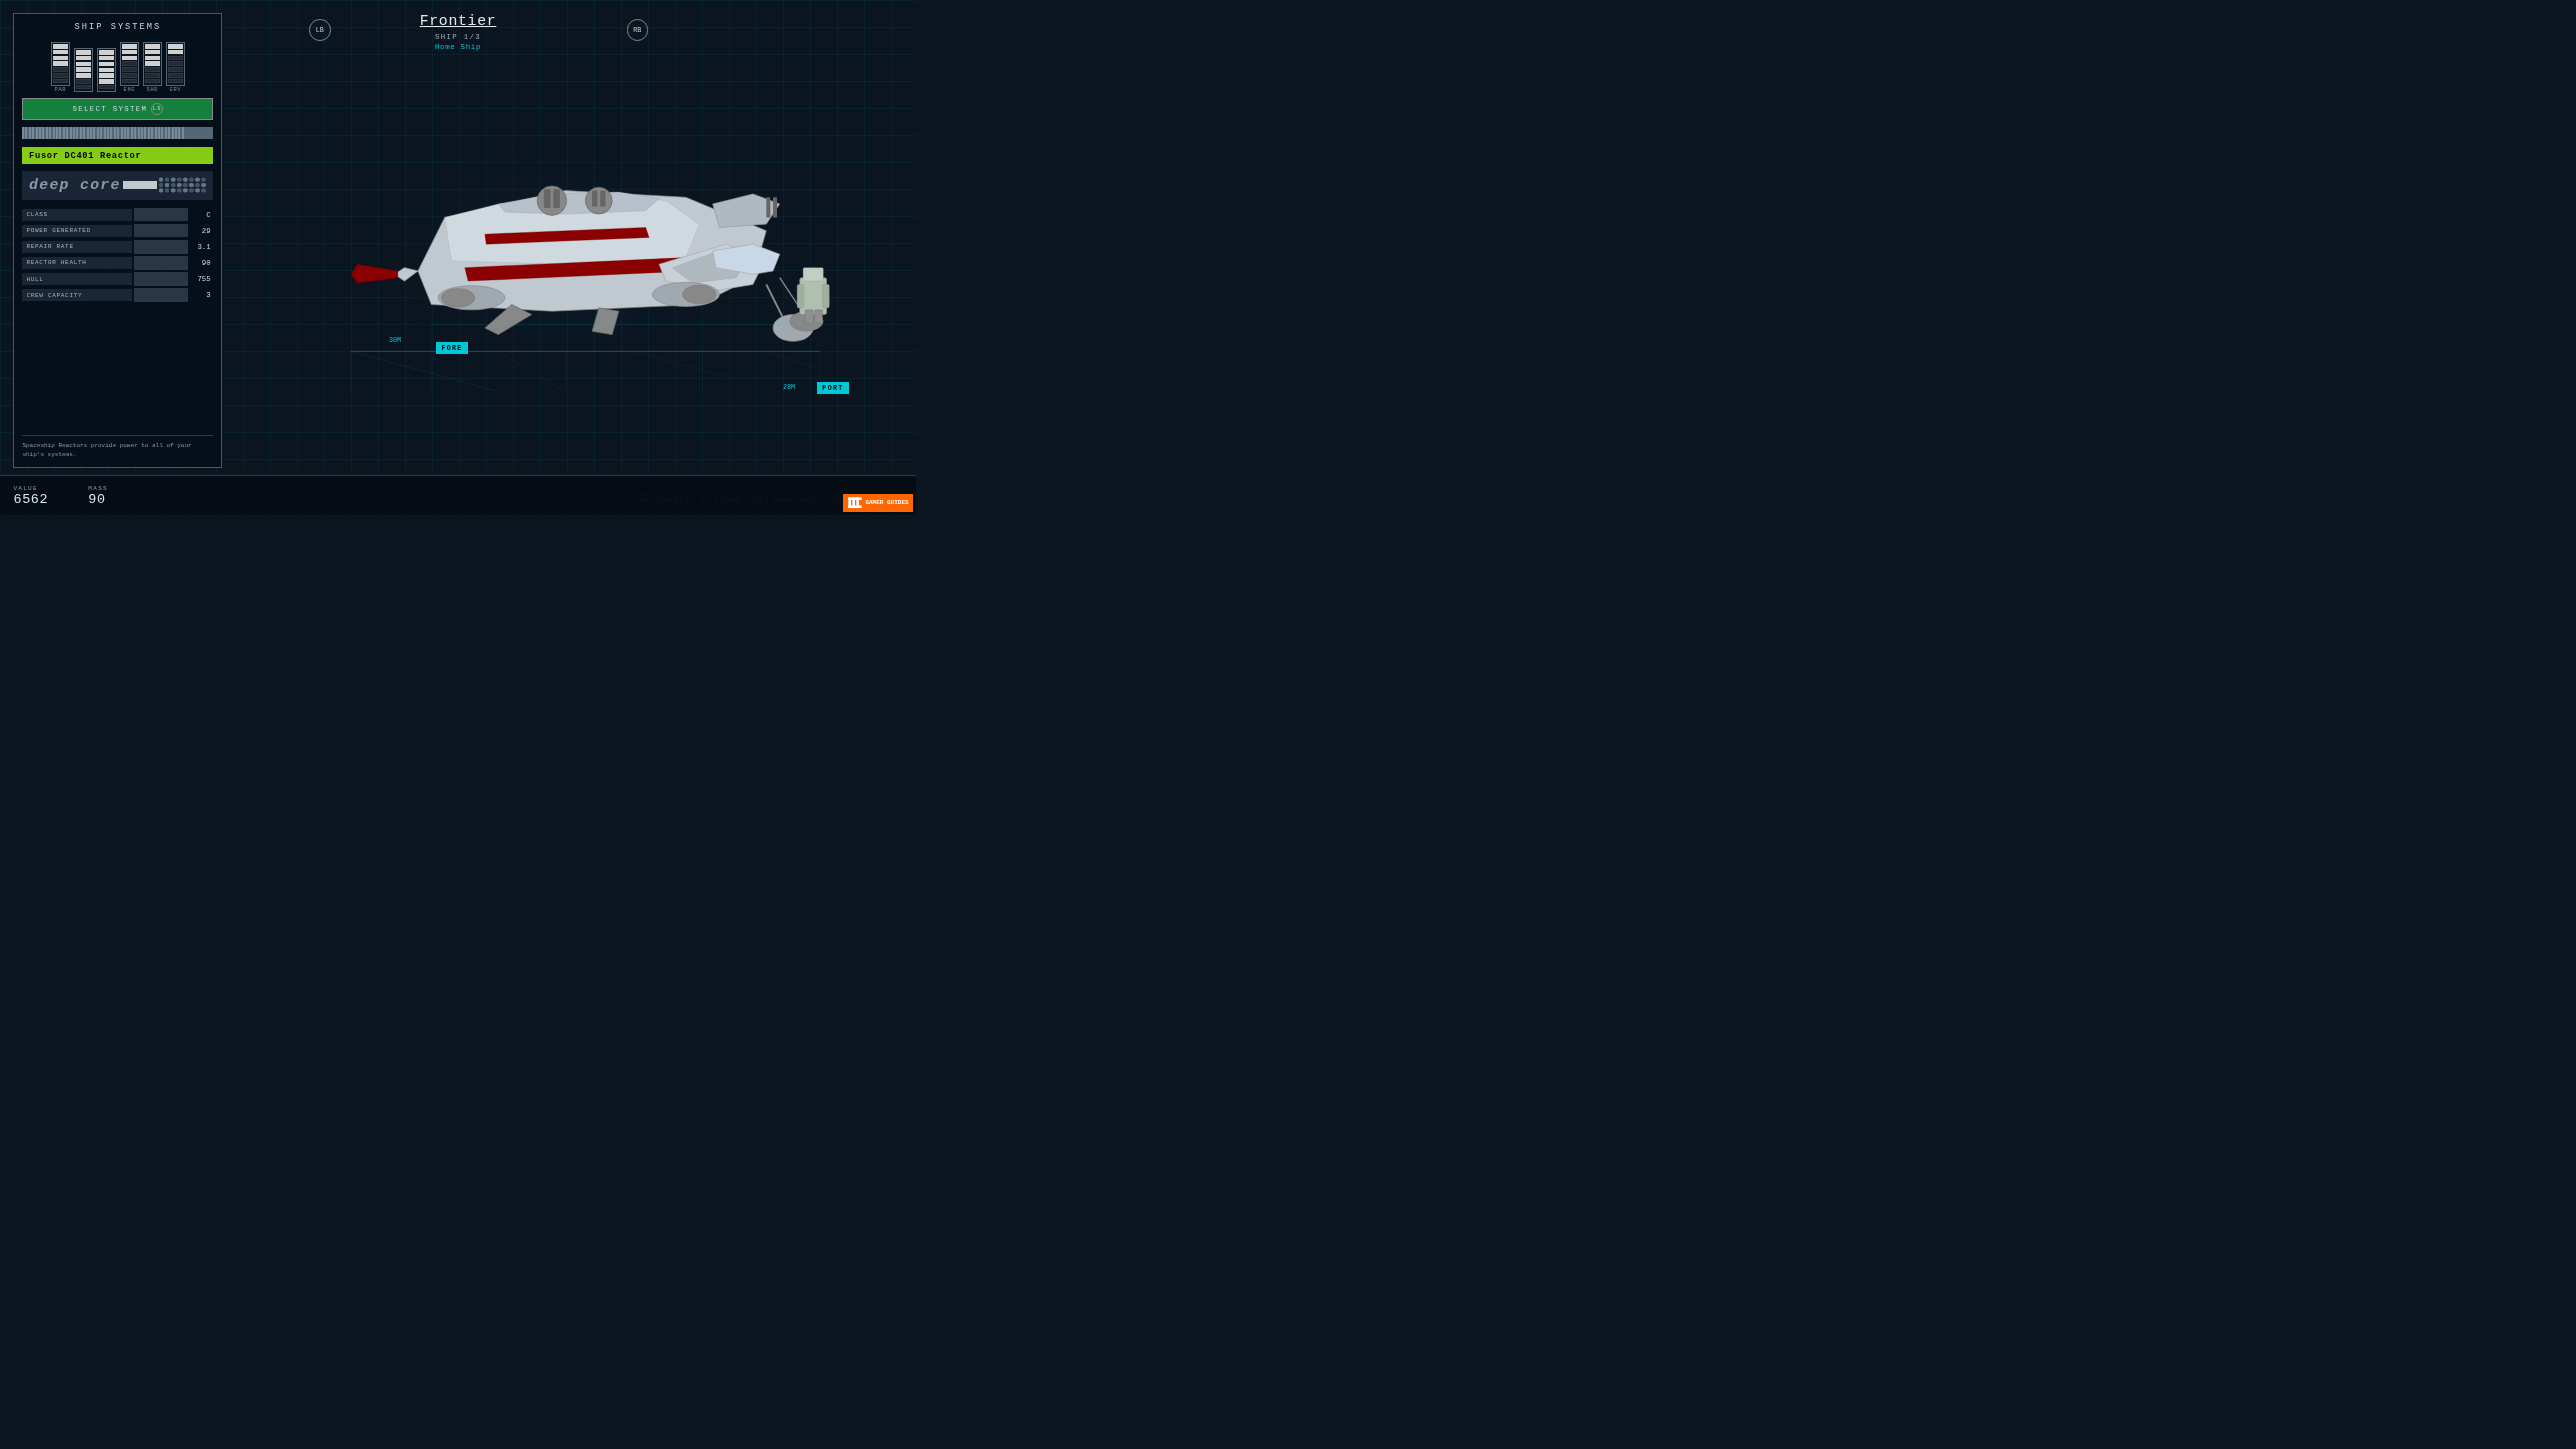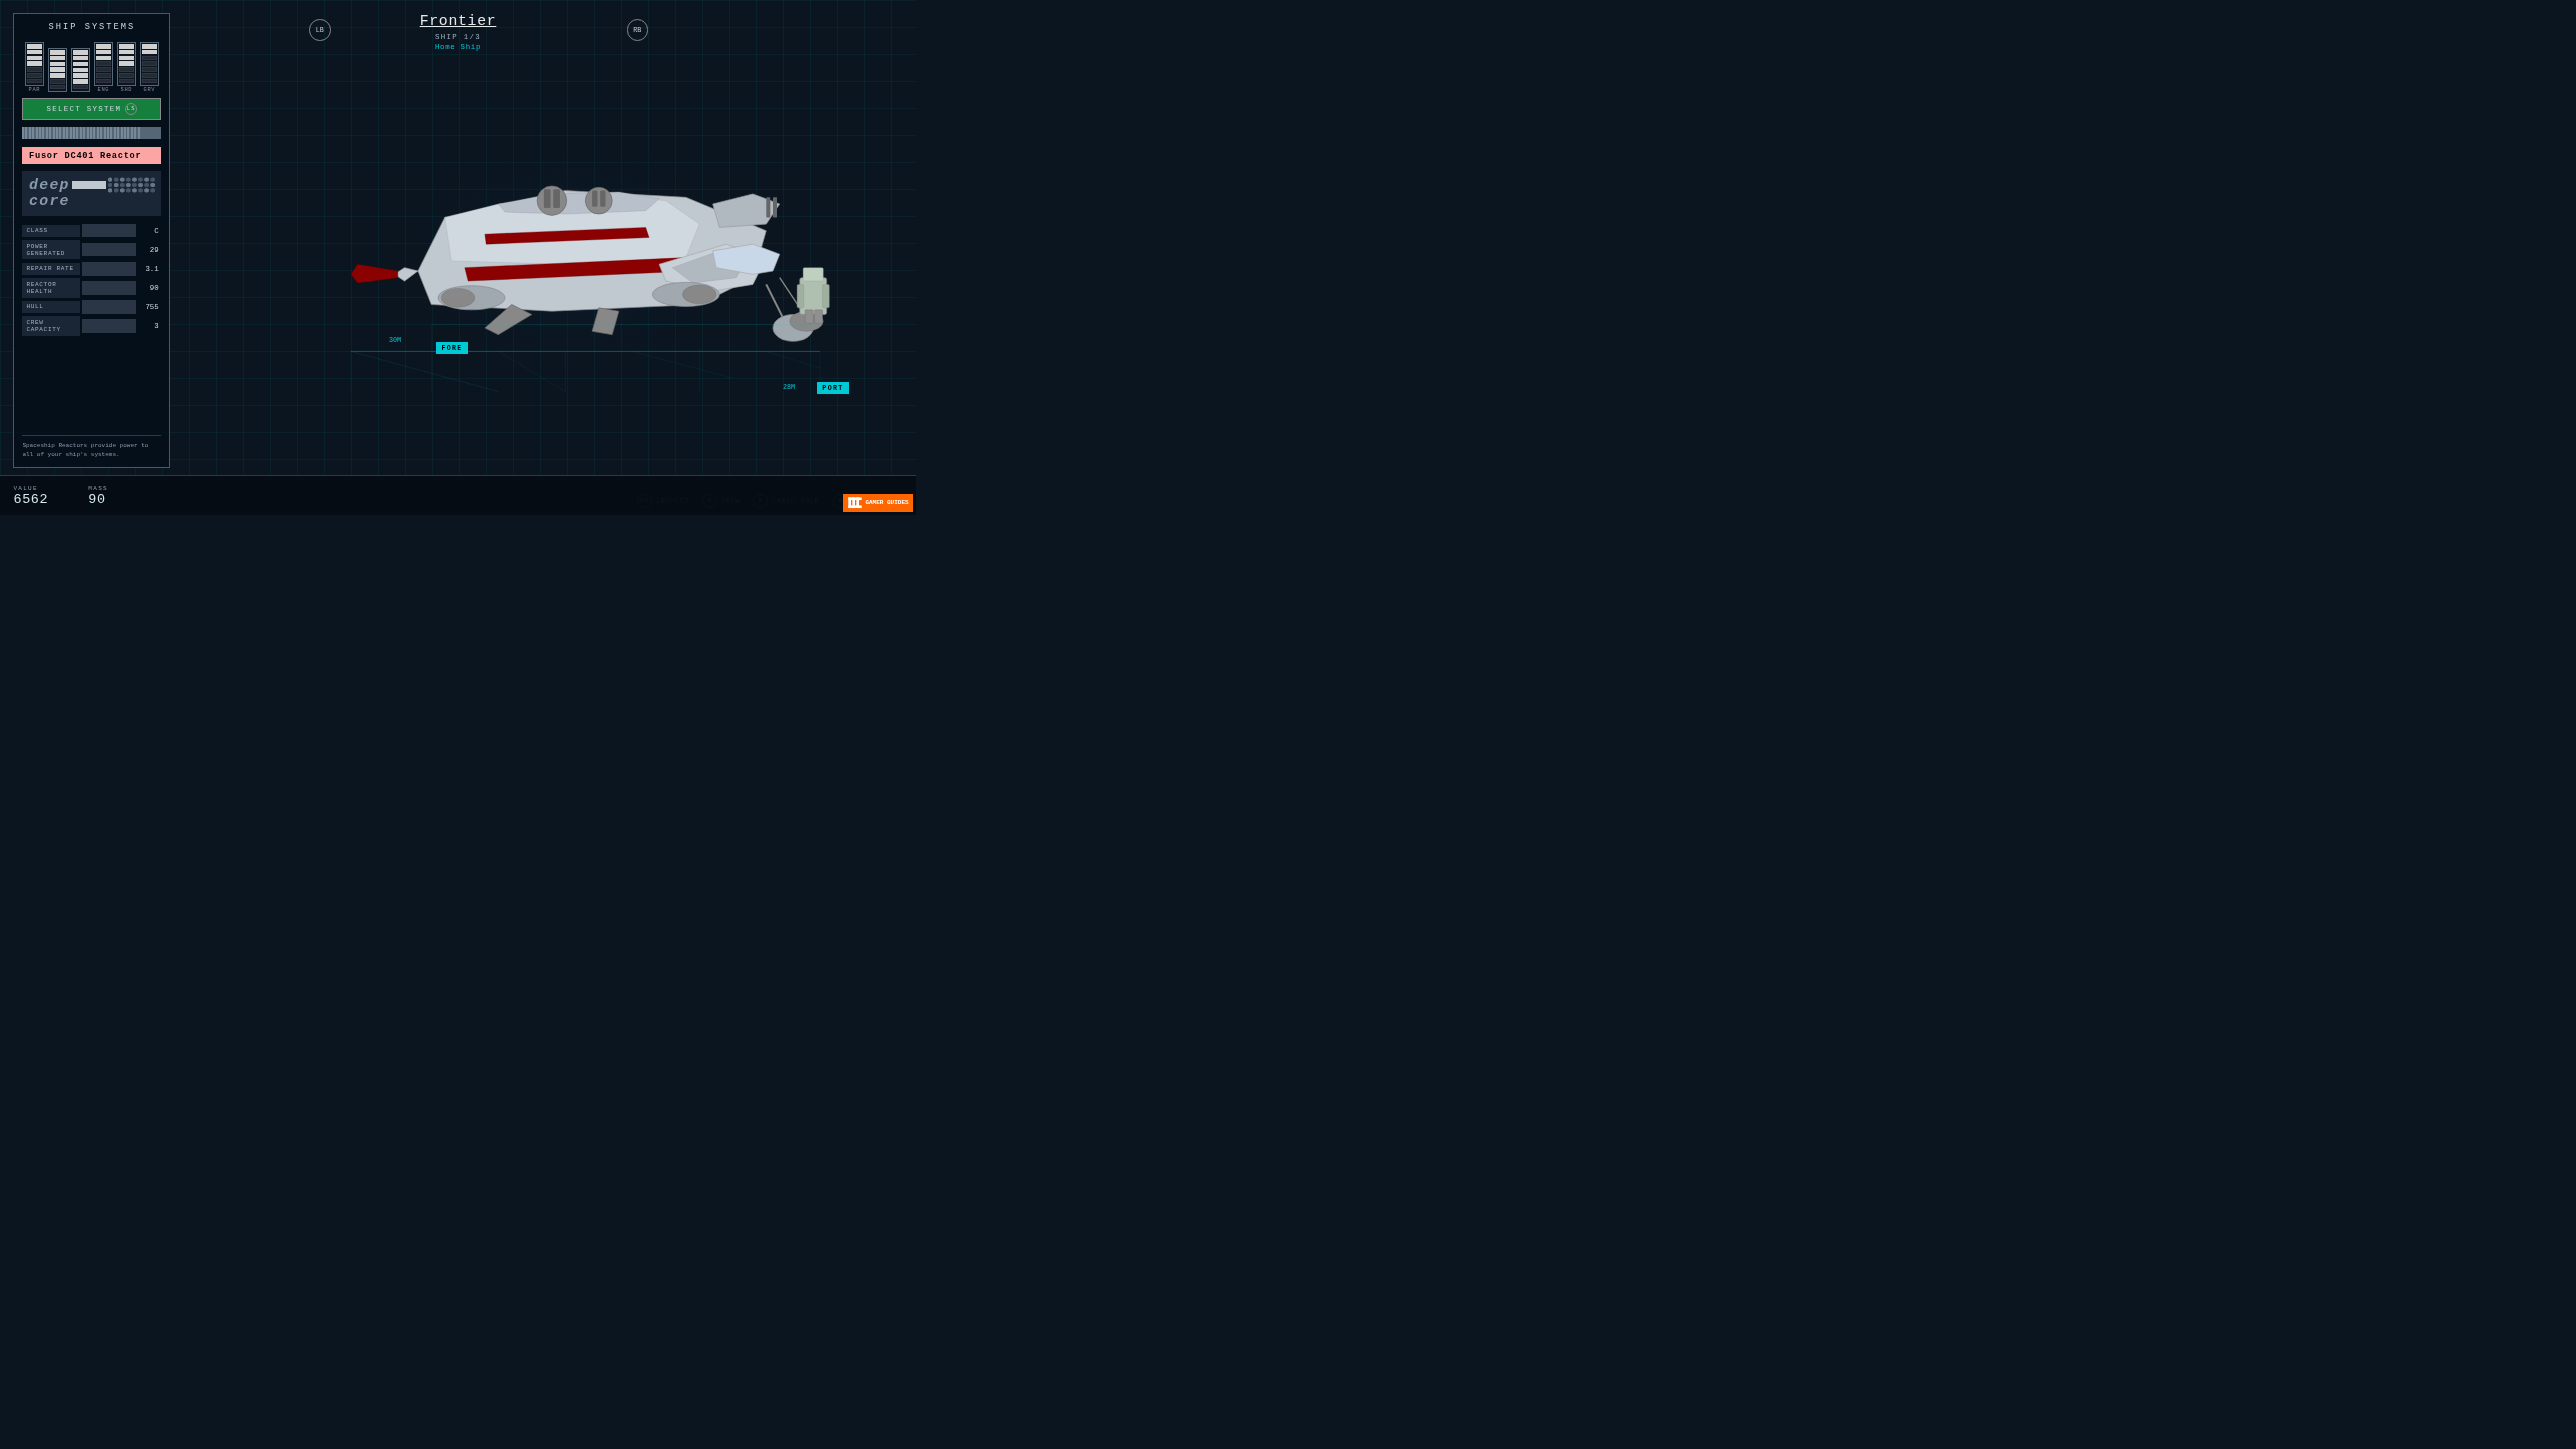--- a/index.html
+++ b/index.html
@@ -88,21 +88,21 @@
     }
 
     .nav-btn-lb { left: 309px; }
     .nav-btn-rb { right: 268px; }
 
     
     .left-panel {
       position: absolute;
       left: 13.4px;
       top: 13.4px;
-      width: 157px;
+      width: 209px;
       bottom: 47px;
       border: 1.3px solid #cc2222;
       background: rgba(5, 15, 25, 0.92);
       z-index: 10;
       display: flex;
       flex-direction: column;
     }
 
     .panel-inner {
       padding: 8px;
@@ -207,21 +207,21 @@
       background: repeating-linear-gradient(
         90deg,
         #778899 0px, #778899 2px,
         #556677 2px, #556677 3.4px
       );
       width: 85%;
     }
 
     
     .selected-item-bar {
-      background: #fca5a5;
+      background: #84cc16;
       color: #000;
       font-size: 8.7px;
       font-weight: bold;
       padding: 3.4px 6.7px;
       margin-bottom: 6.7px;
       letter-spacing: 0.7px;
     }
 
     
     .logo-area {

